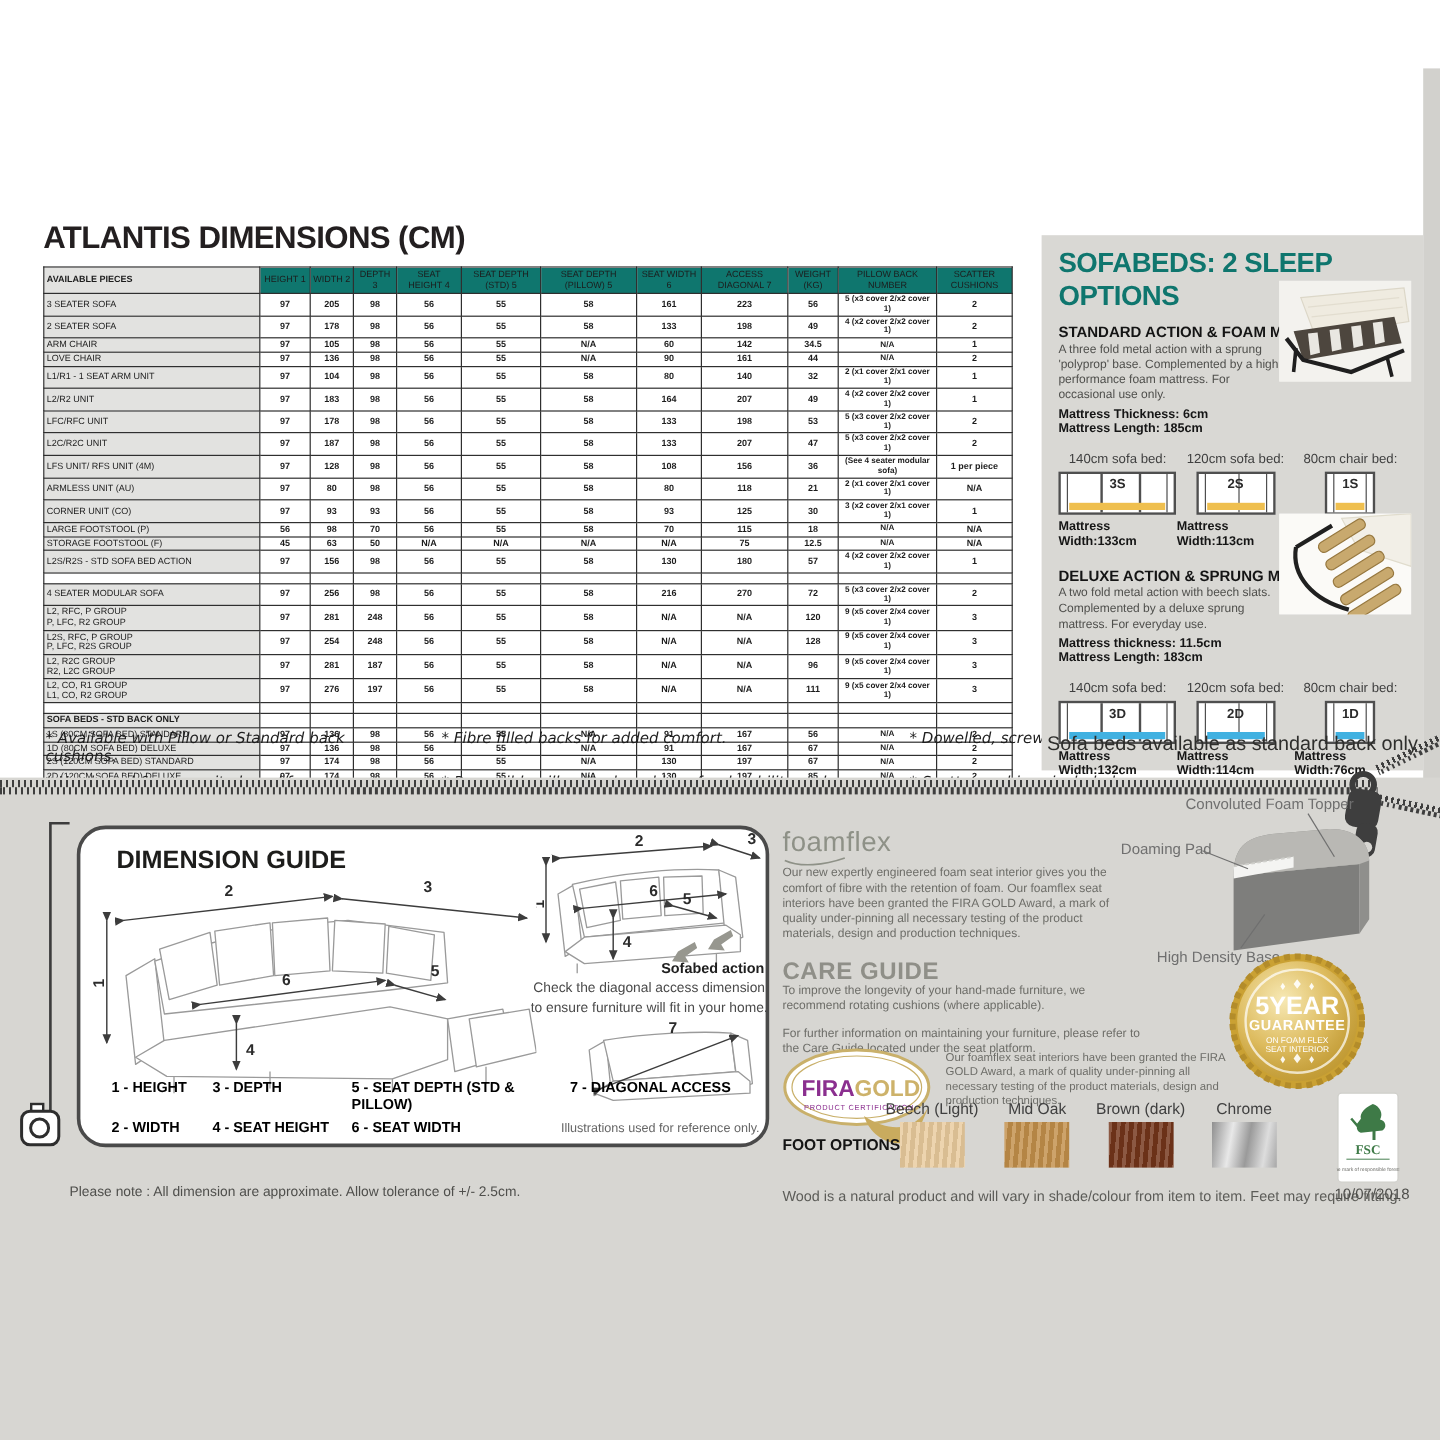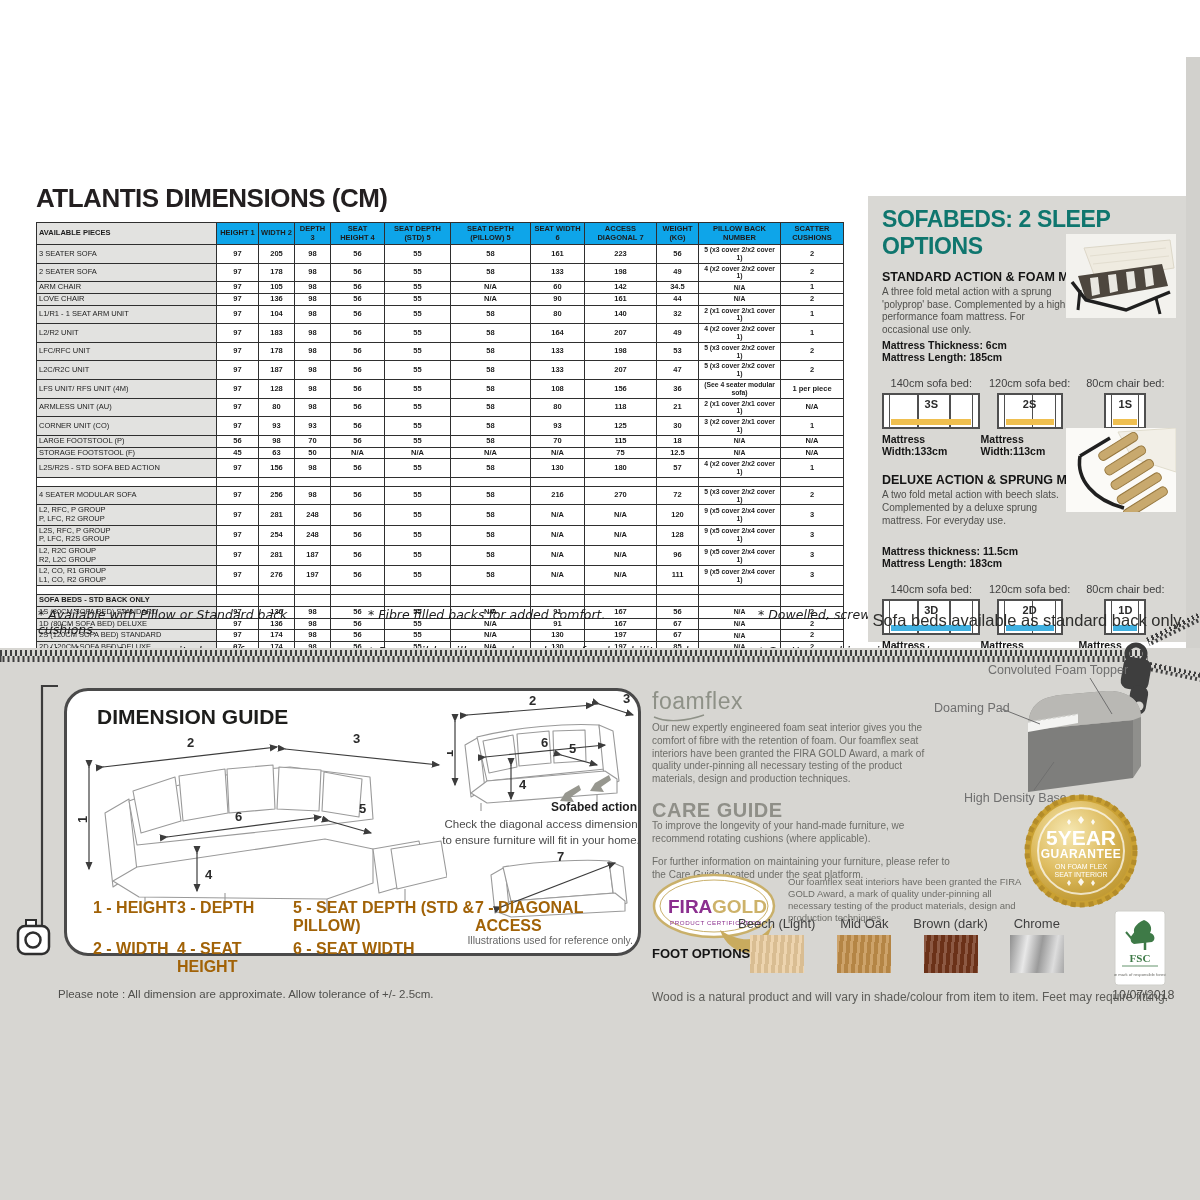--- a/index.html
+++ b/index.html
@@ -5,21 +5,21 @@
   * { margin:0; padding:0; box-sizing:border-box; }
   body { font-family:"Liberation Sans", sans-serif; }
   .page { position:relative; width:1200px; height:1200px; background:#ffffff; overflow:hidden;padding-left:13px; }
 
   
   .doc-title { position:absolute; left:36px; top:183px; font-size:26px; font-weight:bold; color:#231f20; letter-spacing:-0.5px; }
 
   
   #dim-table { position:absolute; left:36px; top:222px; width:807px; border-collapse:collapse; table-layout:fixed; border:1.5px solid #1a1a1a; }
   #dim-table th, #dim-table td { border:1px solid #2f2f2f; font-size:7.5px; color:#1c1c1c; text-align:center; padding:1px 2px; line-height:1.15; overflow:hidden; }
-  #dim-table th { font-weight:bold; height:22px; background:#0ea5e9;text-align:center; }
+  #dim-table th { font-weight:normal; height:22px; background:#0f766e;text-align:center; }
   #dim-table th.c-lbl, #dim-table td.lbl { text-align:left; background:#e2e2e0; white-space:pre-line; }
   #dim-table th.c-lbl { font-weight:bold; }
   #dim-table td.lbl.section { font-weight:bold; }
   #dim-table tr.r-data td, #dim-table tr.r-section td { height:11px; }
   #dim-table tr.r-spacer td { height:9px; background:#fff; }
   #dim-table td:nth-child(11) { font-size:6.8px; }
   #dim-table td.span-cell { background:#fff; }
   #dim-table td.span-cell div { font-size:7.5px; line-height:1.5; }
 
   
@@ -54,21 +54,21 @@
   .zip-strip { position:absolute; left:0; top:650px; width:1148px; height:12px; }
   .teeth { height:6px; background:repeating-linear-gradient(90deg,#3e3e3e 0 2px,rgba(0,0,0,0) 2px 5px); }
   .teeth.off { background-position-x:2.5px; }
   .zip-diag { position:absolute; height:9px; transform-origin:left top; }
   .zip-diag .teeth { height:4.5px; }
 
   
   .guide-box { position:absolute; left:64px; top:688px; width:577px; height:268px; background:#fff; border:3px solid #4a4a4a; border-radius:24px; }
   .guide-title { position:absolute; left:30px; top:14px; font-size:21px; font-weight:bold; color:#1d1d1b; }
   .legend { position:absolute; left:26px; top:208px; display:grid; grid-template-columns:84px 116px 182px auto; row-gap:5px; }
-  .legend div { font-size:16px; font-weight:bold; color:#a16207; }
+  .legend div { font-size:12px; font-weight:bold; color:#000000; }
   .check-text { position:absolute; left:374px; top:126px; width:200px; text-align:center; font-size:11.5px; line-height:1.35; color:#4a4a4a; }
   .ref-note { position:absolute; left:368px; top:243px; width:198px; text-align:right; font-size:10.5px; color:#666; }
 
   .sketch { position:absolute; }
   .sketch path, .sketch line, .sketch ellipse { vector-effect:non-scaling-stroke; }
   .sk { stroke:#9a9a9a; stroke-width:1.1; fill:#fff; stroke-linejoin:round; }
   .ar { stroke:#3c3c3c; stroke-width:1.2; fill:none; }
   .num { font-size:13px; font-weight:bold; fill:#2b2b2b; font-family:"Liberation Sans",sans-serif; }
 
   
@@ -620,21 +620,21 @@
             <div class="arm-r"></div>
             <div class="stripe" style="background: rgb(239, 191, 79);"></div>
             <div class="code">1S</div>
           </div>
           <div class="bed-width">Mattress Width:73cm</div>
         </div>
       </div>
 
     <div class="sb-heading" style="margin-top:16px;">DELUXE ACTION &amp; SPRUNG MATTRESS</div>
     <div class="sb-body">A two fold metal action with beech slats. Complemented by a deluxe sprung mattress. For everyday use.</div>
-    <div class="sb-bold" style="margin-top:18px;">Mattress thickness: 11.5cm</div>
+    <div class="sb-bold" style="margin-top:3px;">Mattress thickness: 11.5cm</div>
     <div class="sb-bold">Mattress Length: 183cm</div>
 
     <svg class="sb-photo" style="right:10px; top:232px;" viewBox="0 0 110 84">
       <rect x="0" y="0" width="110" height="84" fill="#fbfaf7"></rect>
       <polygon points="52,4 110,0 110,44 66,30" fill="#f2efe7" stroke="#e0dccd" stroke-width="1"></polygon>
       <g fill="#c8a96e" stroke="#97783f" stroke-width="1">
         <rect x="30" y="14" width="44" height="9" rx="4" transform="rotate(-32 52 18)"></rect>
         <rect x="36" y="28" width="46" height="9" rx="4" transform="rotate(-32 59 32)"></rect>
         <rect x="42" y="42" width="48" height="9" rx="4" transform="rotate(-32 66 46)"></rect>
         <rect x="48" y="56" width="50" height="9" rx="4" transform="rotate(-32 73 60)"></rect>

